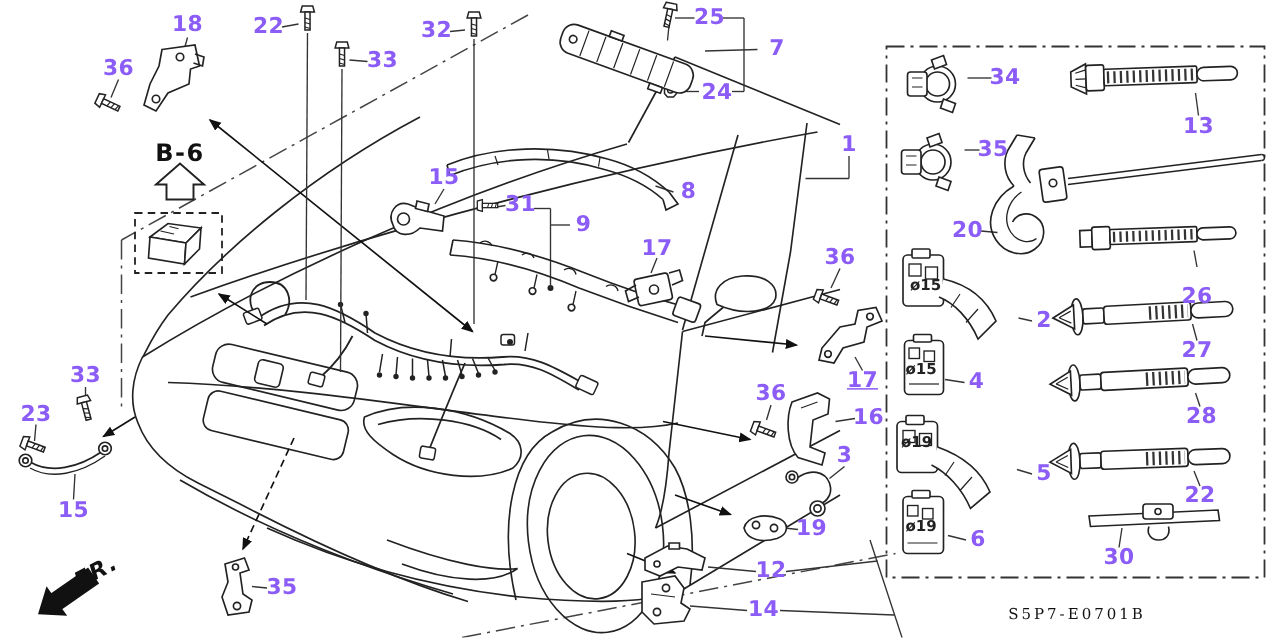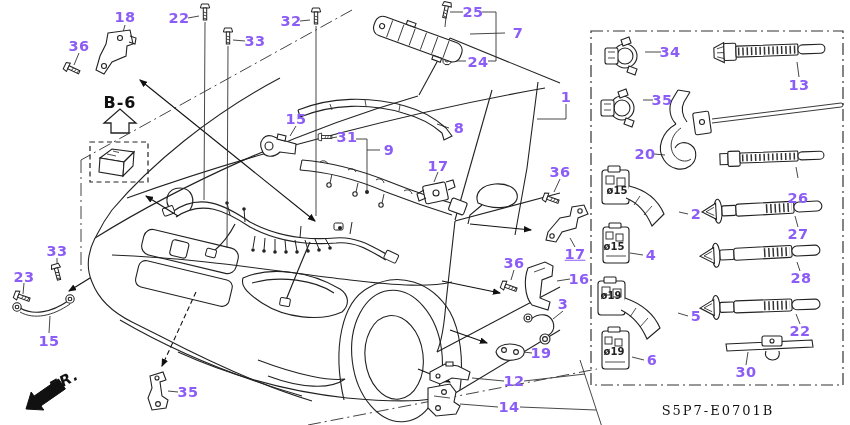--- a/index.html
+++ b/index.html
@@ -8,21 +8,21 @@
   #stage{position:absolute;left:0;top:0;width:850px;height:425px;}
   svg{position:absolute;left:0;top:0;}
   .callout{position:absolute;transform:translate(-50%,-50%);font-size:14.5px;font-weight:600;
            color:#8b5cf6;letter-spacing:.3px;line-height:1;white-space:nowrap;}
   .size-label{position:absolute;transform:translate(-50%,-50%);font-size:10px;font-weight:600;color:#222;line-height:1;}
   #section-ref{position:absolute;left:120px;top:102px;transform:translate(-50%,-50%);
                font-size:16px;font-weight:bold;letter-spacing:1px;}
   #fr-label{position:absolute;left:64px;top:381px;transform:translate(-50%,-50%) rotate(-28deg);
             font-weight:bold;font-style:italic;font-size:15px;letter-spacing:1px;}
   #diagram-code{position:absolute;left:718px;top:410px;transform:translate(-50%,-50%);
-                font-family:"DejaVu Serif",serif;font-size:13px;letter-spacing:2px;white-space:nowrap;}
+                font-family:"DejaVu Serif",serif;font-size:10px;letter-spacing:2px;white-space:nowrap;}
 </style>
 </head>
 <body>
 
 <div id="stage">
 
 <svg width="850" height="425" viewBox="0 0 850 425">
   <defs>
     <marker id="ah" markerWidth="8" markerHeight="7" refX="6.5" refY="3" orient="auto-start-reverse">
       <path d="M0,0 L7.5,3 L0,6 Z" fill="#111"></path>

